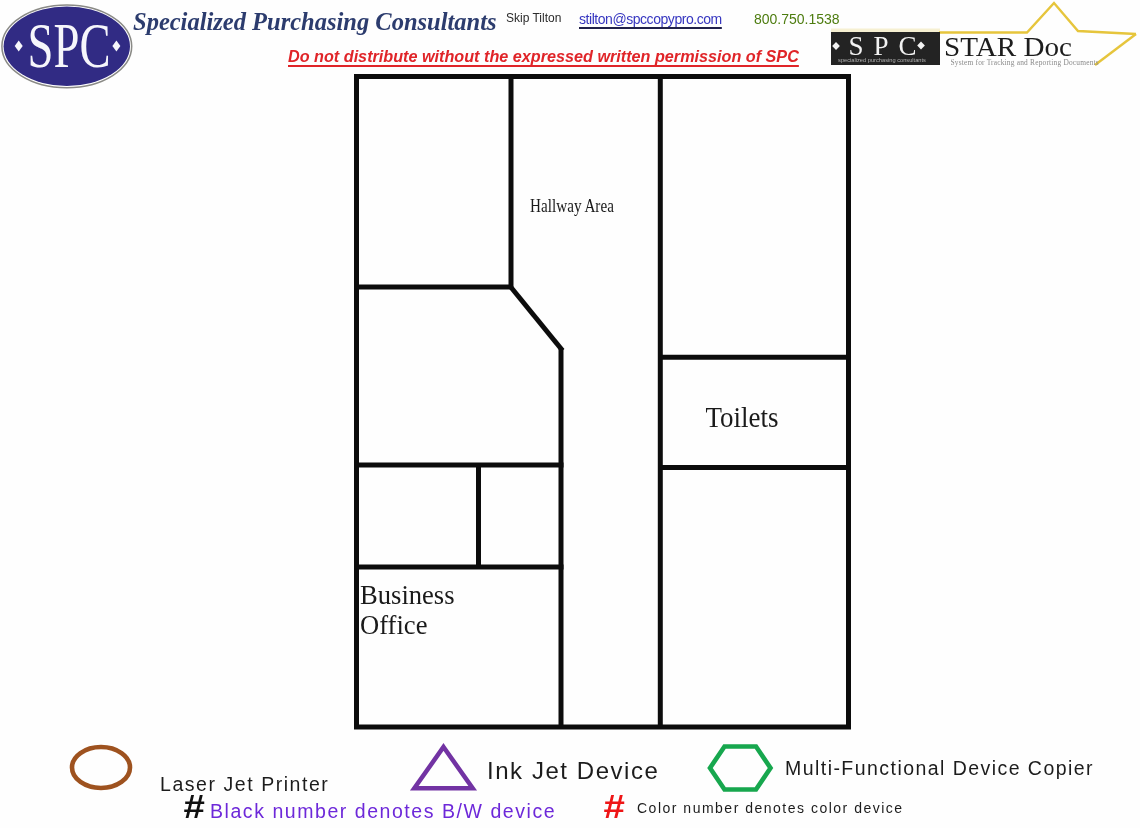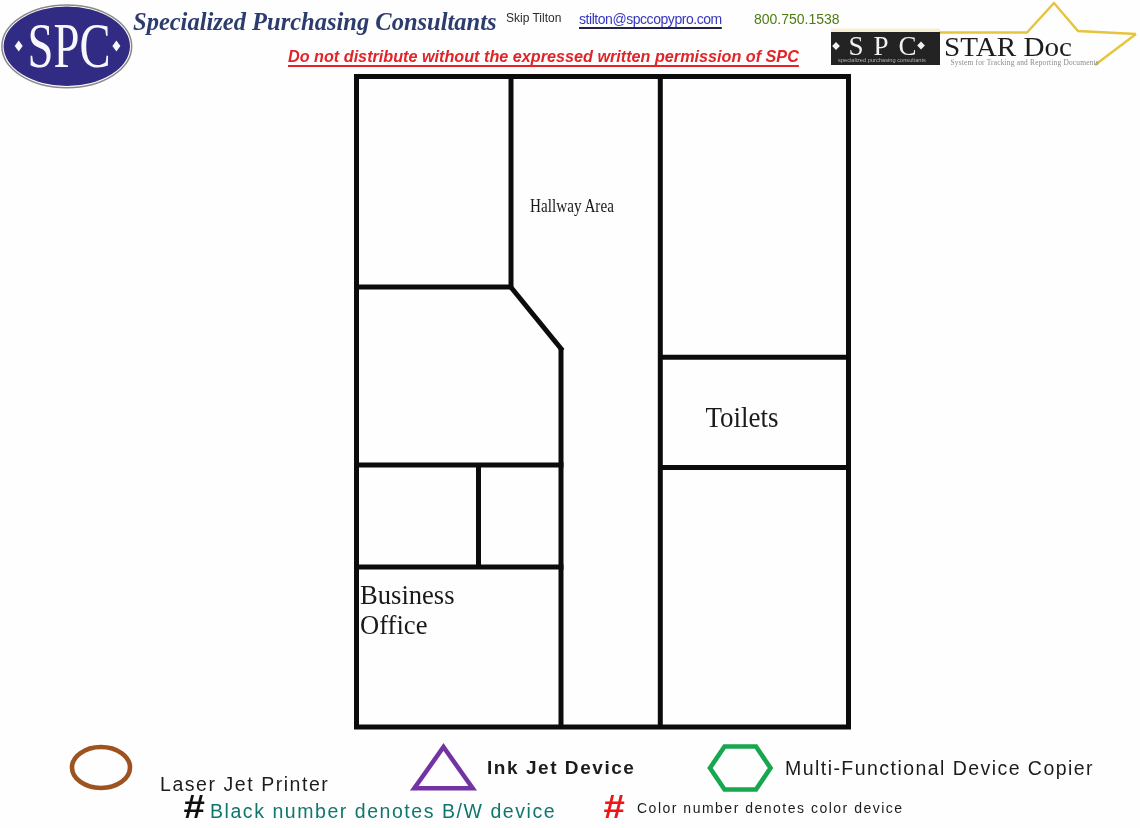--- a/index.html
+++ b/index.html
@@ -59,21 +59,21 @@
   <div class="abs serif" style="left:492px;top:195px;width:160px;text-align:center;font-size:19.2px;color:#1a1a1a;transform:scaleX(0.79);">Hallway Area</div>
   <div class="abs serif" style="left:662px;top:401.3px;width:160px;text-align:center;font-size:29px;color:#1a1a1a;transform:scaleX(0.93);">Toilets</div>
   <div class="abs serif" style="left:360px;top:579.5px;width:160px;text-align:left;font-size:26.6px;line-height:30.4px;color:#1a1a1a;">Business<br>Office</div>
 
   <svg class="abs" style="left:60px;top:735px;" width="740" height="70" viewBox="60 735 740 70">
     <ellipse cx="101" cy="767.5" rx="29" ry="20.5" fill="none" stroke="#9e521f" stroke-width="4.6"></ellipse>
     <polygon points="443.5,747 472.7,788.3 414.3,788.3" fill="none" stroke="#7233a3" stroke-width="4.5"></polygon>
     <polygon points="710,768 724.5,746.5 756,746.5 770.5,768 756,789.5 724.5,789.5" fill="none" stroke="#17a74e" stroke-width="4.6"></polygon>
   </svg>
   <div class="abs" style="left:160px;top:757px;font-size:19.5px;letter-spacing:1.55px;color:#1c1c1c;white-space:nowrap;margin-top:16px;">Laser Jet Printer</div>
-  <div class="abs" style="left:487px;top:757px;font-size:19px;letter-spacing:1.55px;color:#1c1c1c;white-space:nowrap;font-weight:bold;">Ink Jet Device</div>
+  <div class="abs" style="left:487px;top:757px;font-size:24px;letter-spacing:1.55px;color:#1c1c1c;white-space:nowrap;">Ink Jet Device</div>
   <div class="abs" style="left:785px;top:757px;font-size:19.5px;letter-spacing:1.45px;color:#1c1c1c;white-space:nowrap;">Multi-Functional Device Copier</div>
 
   <div class="abs" style="left:183px;top:788px;font-size:33px;font-weight:bold;font-style:italic;color:#101010;transform:scaleX(1.16);transform-origin:left;">#</div>
-  <div class="abs" style="left:210px;top:800px;font-size:19.5px;letter-spacing:1.55px;color:#0f766e;white-space:nowrap;">Black number denotes B/W device</div>
+  <div class="abs" style="left:210px;top:800px;font-size:19.5px;letter-spacing:1.55px;color:#6d28d9;white-space:nowrap;">Black number denotes B/W device</div>
   <div class="abs" style="left:603px;top:788px;font-size:33px;font-weight:bold;font-style:italic;color:#ee1516;transform:scaleX(1.16);transform-origin:left;">#</div>
   <div class="abs" style="left:637px;top:800px;font-size:14px;letter-spacing:1.5px;color:#1c1c1c;white-space:nowrap;">Color number denotes color device</div>
 
 </div>
 
 </body></html>

